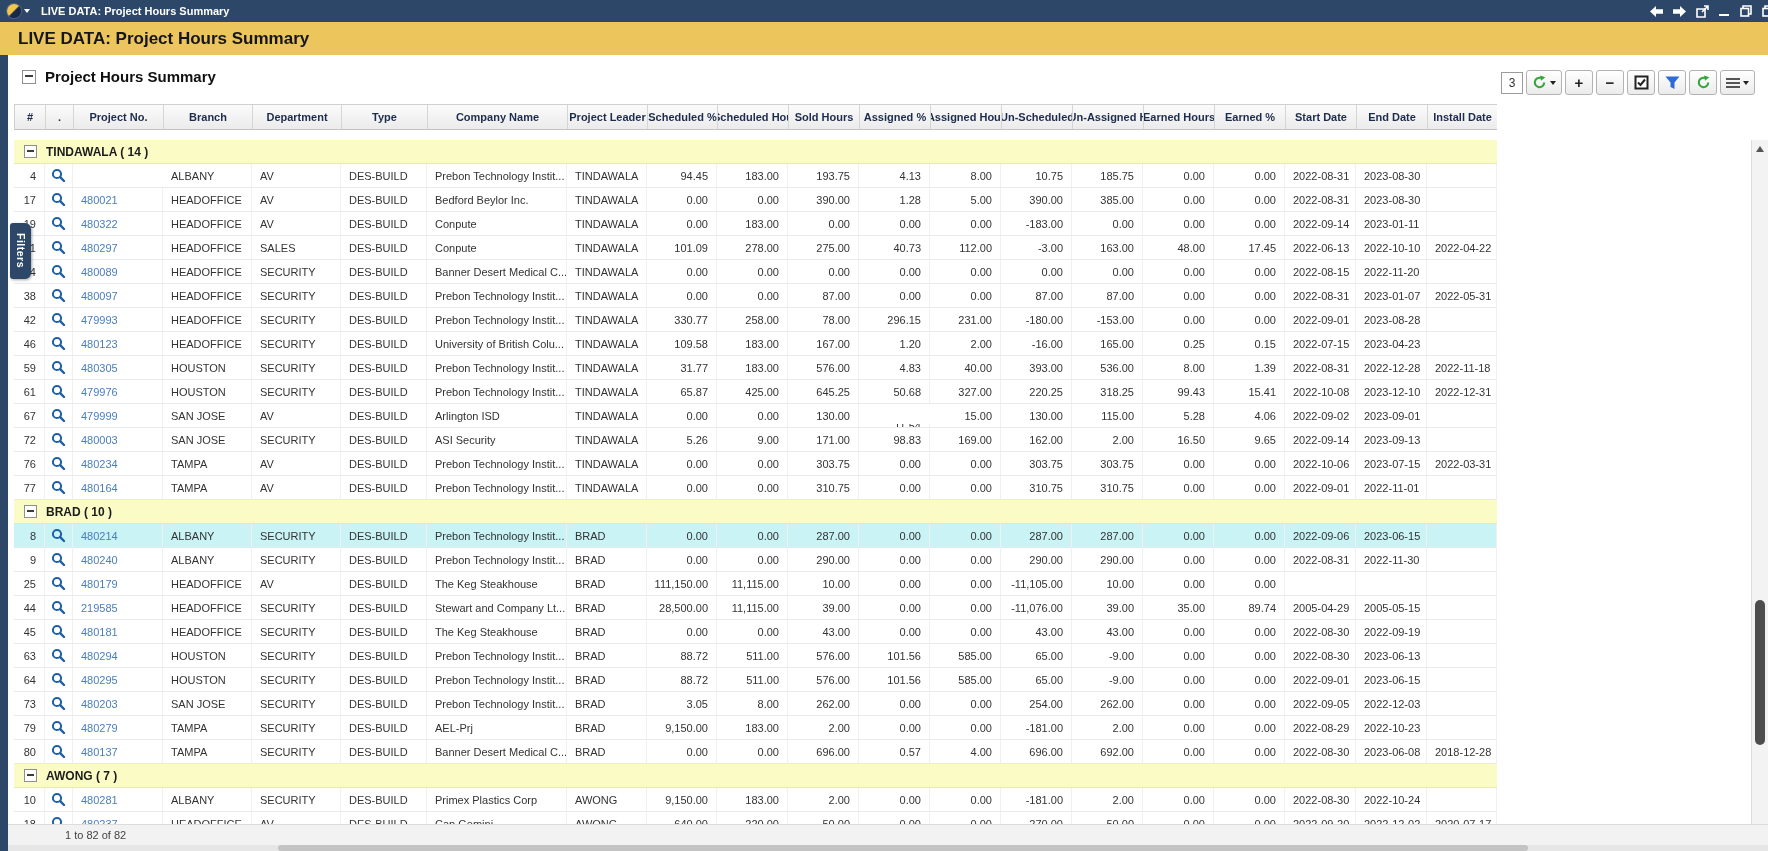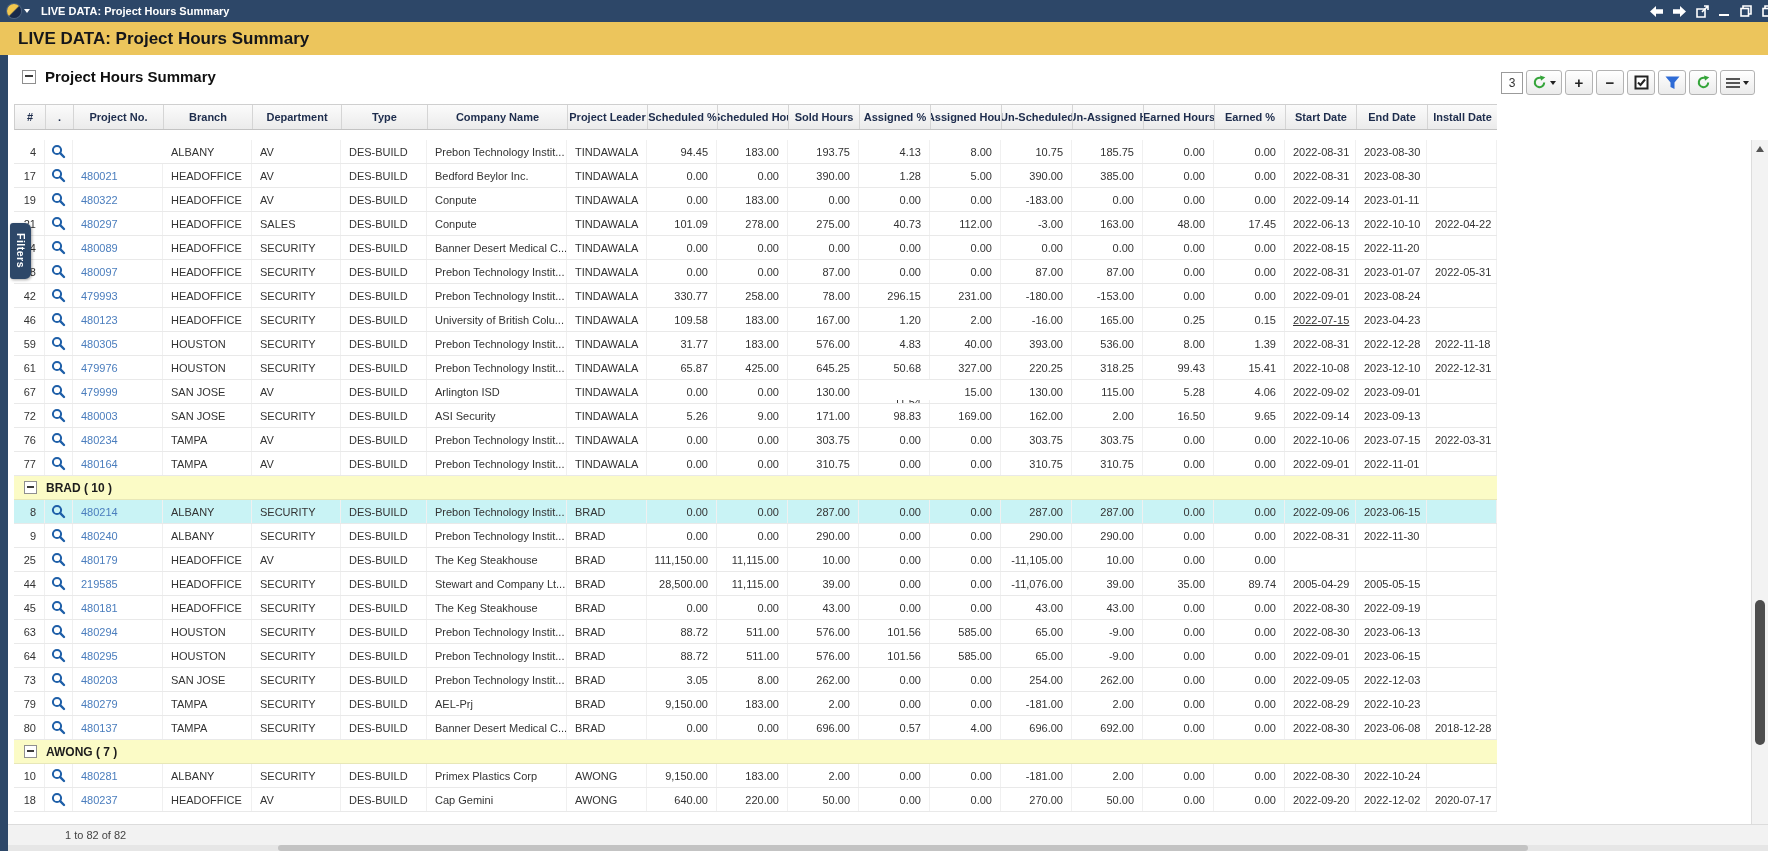--- a/index.html
+++ b/index.html
@@ -198,20 +198,24 @@
         <div class="th" style="width: 71px;">Un-Scheduled</div>
         <div class="th" style="width: 71px;">Un-Assigned H</div>
         <div class="th" style="width: 71px;">Earned Hours</div>
         <div class="th" style="width: 71px;">Earned %</div>
         <div class="th" style="width: 71px;">Start Date</div>
         <div class="th" style="width: 71px;">End Date</div>
         <div class="th" style="width: 70px;">Install Date</div>
       </div>
     <div class="head-gap"></div>
     <div>
+        <div class="grow">
+          <span class="minus-box small"></span>
+          <span class="grow-label">TINDAWALA ( 14 )</span>
+        </div>
         <div class="tr">
           <div class="td r" style="width: 31px;">4</div>
           <div class="td c" style="width: 28px;">
             <svg width="15" height="15" viewBox="0 0 15 15">
               <circle cx="6" cy="6" r="4.1" fill="none" stroke="#1e5fa8" stroke-width="2"></circle>
               <line x1="9.2" y1="9.2" x2="13" y2="13" stroke="#1e5fa8" stroke-width="2.4" stroke-linecap="round"></line>
             </svg>
           </div>
           <div class="td link" style="width: 90px; margin-top: 37px;">479998</div>
           <div class="td" style="width: 89px;">ALBANY</div>
@@ -384,21 +388,21 @@
           <div class="td r" style="width: 70px;">330.77</div>
           <div class="td r" style="width: 71px;">258.00</div>
           <div class="td r" style="width: 71px;">78.00</div>
           <div class="td r" style="width: 71px;">296.15</div>
           <div class="td r" style="width: 71px;">231.00</div>
           <div class="td r" style="width: 71px;">-180.00</div>
           <div class="td r" style="width: 71px;">-153.00</div>
           <div class="td r" style="width: 71px;">0.00</div>
           <div class="td r" style="width: 71px;">0.00</div>
           <div class="td" style="width: 71px;">2022-09-01</div>
-          <div class="td" style="width: 71px;">2023-08-24</div>
+          <div class="td" style="width: 71px;">2023-08-28</div>
           <div class="td" style="width: 70px;"></div>
         </div>
         <div class="tr">
           <div class="td r" style="width: 31px;">46</div>
           <div class="td c" style="width: 28px;">
             <svg width="15" height="15" viewBox="0 0 15 15">
               <circle cx="6" cy="6" r="4.1" fill="none" stroke="#1e5fa8" stroke-width="2"></circle>
               <line x1="9.2" y1="9.2" x2="13" y2="13" stroke="#1e5fa8" stroke-width="2.4" stroke-linecap="round"></line>
             </svg>
           </div>
@@ -410,21 +414,21 @@
           <div class="td" style="width: 80px;">TINDAWALA</div>
           <div class="td r" style="width: 70px;">109.58</div>
           <div class="td r" style="width: 71px;">183.00</div>
           <div class="td r" style="width: 71px;">167.00</div>
           <div class="td r" style="width: 71px;">1.20</div>
           <div class="td r" style="width: 71px;">2.00</div>
           <div class="td r" style="width: 71px;">-16.00</div>
           <div class="td r" style="width: 71px;">165.00</div>
           <div class="td r" style="width: 71px;">0.25</div>
           <div class="td r" style="width: 71px;">0.15</div>
-          <div class="td" style="width: 71px; text-decoration: underline;">2022-07-15</div>
+          <div class="td" style="width: 71px;">2022-07-15</div>
           <div class="td" style="width: 71px;">2023-04-23</div>
           <div class="td" style="width: 70px;"></div>
         </div>
         <div class="tr">
           <div class="td r" style="width: 31px;">59</div>
           <div class="td c" style="width: 28px;">
             <svg width="15" height="15" viewBox="0 0 15 15">
               <circle cx="6" cy="6" r="4.1" fill="none" stroke="#1e5fa8" stroke-width="2"></circle>
               <line x1="9.2" y1="9.2" x2="13" y2="13" stroke="#1e5fa8" stroke-width="2.4" stroke-linecap="round"></line>
             </svg>

